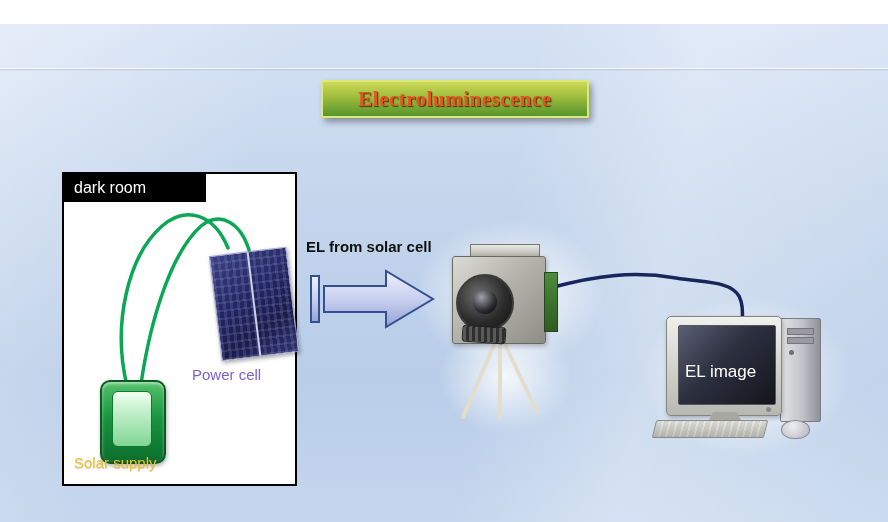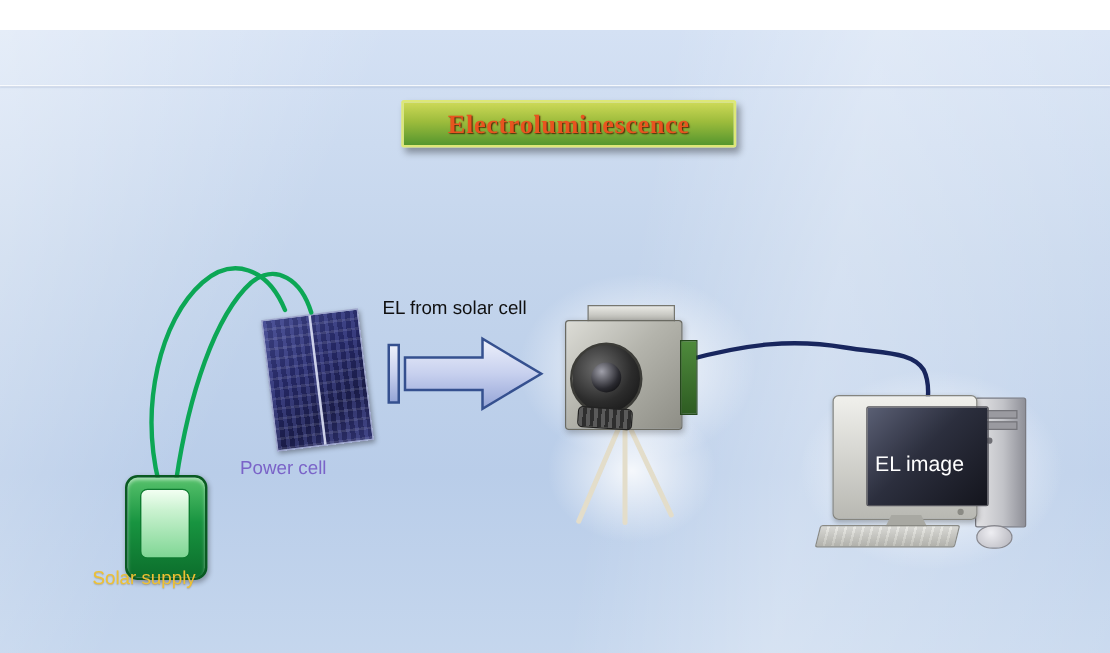--- a/index.html
+++ b/index.html
@@ -66,21 +66,21 @@
   .power-supply-screen{
     position:absolute;left:10px;top:9px;width:38px;height:54px;border-radius:6px;
     background:linear-gradient(180deg,#f2fff2 0%, #caf2d0 30%, #7fd694 100%);
     border:1px solid #0e7a30;
   }
 
   
   .label{position:absolute;z-index:5;font-size:15px;}
   .solar-cell-label{left:192px;top:342px;color:#7a63c8;}
   .power-supply-label{left:74px;top:430px;color:#eec133;text-shadow:0 1px 1px rgba(120,80,0,0.3);}
-  .el-arrow-label{left:306px;top:214px;color:#101010;font-size:15px;}
+  .el-arrow-label{left:306px;top:214px;color:#101010;font-size:15px;font-weight:bold;}
   .camera-label{left:443px;top:171px;color:#ee2222;font-size:16px;}
 
   
   .glow{position:absolute;z-index:1;pointer-events:none;}
   .camera-glow{left:415px;top:195px;width:190px;height:150px;
     background:radial-gradient(closest-side, rgba(255,255,255,0.95), rgba(255,255,255,0));}
   .tripod-glow{left:438px;top:295px;width:135px;height:115px;
     background:radial-gradient(closest-side, rgba(255,255,255,0.85), rgba(255,255,255,0));}
   .computer-glow{left:640px;top:272px;width:210px;height:160px;
     background:radial-gradient(closest-side, rgba(255,255,255,0.95), rgba(255,255,255,0));}
@@ -105,21 +105,21 @@
     background:repeating-linear-gradient(90deg,#5a5a5a 0 3px,#2e2e2e 3px 6px);
     border:1px solid #222;transform:rotate(4deg);}
   .camera-board{position:absolute;left:96px;top:30px;width:12px;height:58px;
     background:linear-gradient(180deg,#4e8a3c,#2e5c22);border:1px solid #24481c;}
 
   
   .computer{position:absolute;left:660px;top:288px;width:162px;height:132px;z-index:3;}
   .monitor{position:absolute;left:6px;top:4px;width:114px;height:98px;border-radius:5px;
     background:linear-gradient(180deg,#f0f0ec,#b8b8b2);
     border:1px solid #85857f;box-shadow:1px 2px 4px rgba(0,0,0,0.25);}
-  .monitor-screen{position:absolute;left:26px;top:8px;width:96px;height:78px;border-radius:2px;
+  .monitor-screen{position:absolute;left:11px;top:8px;width:96px;height:78px;border-radius:2px;
     background:linear-gradient(135deg,#5a5f74 0%, #2c2f3e 45%, #14151d 100%);
     border:1px solid #55555c;text-decoration:underline;}
   .el-image-label{position:absolute;left:6px;top:36px;color:#ffffff;font-size:17px;}
   .monitor-button{position:absolute;right:10px;bottom:3px;width:5px;height:5px;border-radius:50%;background:#8a8a84;}
   .monitor-stand{position:absolute;left:48px;top:100px;width:34px;height:10px;background:#a8a8a2;
     clip-path:polygon(15% 0,85% 0,100% 100%,0 100%);}
   .tower{position:absolute;left:120px;top:6px;width:39px;height:102px;border-radius:2px;
     background:linear-gradient(90deg,#e4e4e6 0%, #c2c3c8 55%, #8f9098 100%);
     border:1px solid #7a7a80;}
   .tower-slot{position:absolute;left:6px;width:25px;height:5px;background:#9a9aa0;border:1px solid #74747a;}
@@ -142,20 +142,25 @@
   <div class="top-line"></div>
 
   <div class="title-box">
     <span class="title-text">Electroluminescence</span>
   </div>
 
   <div class="glow camera-glow"></div>
   <div class="glow tripod-glow"></div>
   <div class="glow computer-glow"></div>
 
+  <div class="dark-room">
+    <div class="dark-room-header">
+      <span>dark room</span>
+    </div>
+  </div>
 
   <div class="solar-cell">
     <div class="solar-cell-divider"></div>
   </div>
 
   <svg class="overlay" width="888" height="522" viewBox="0 0 888 522">
     <defs>
       <linearGradient id="arrowGrad" x1="0" y1="0" x2="0" y2="1">
         <stop offset="0" stop-color="#eef1fb"></stop>
         <stop offset="0.5" stop-color="#c7d0ee"></stop>

